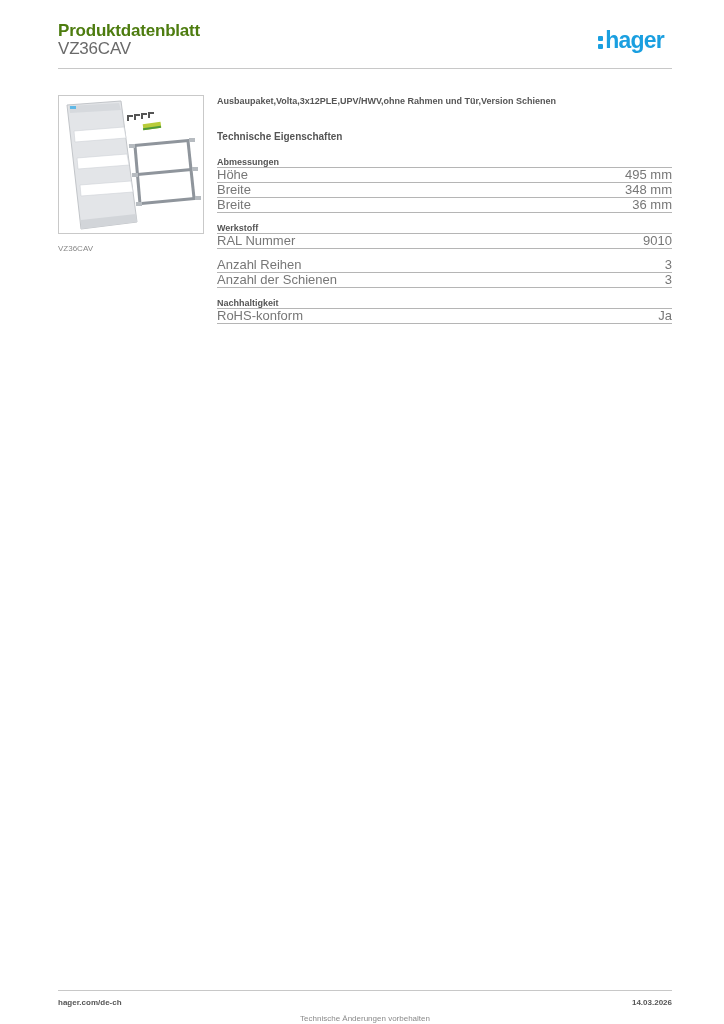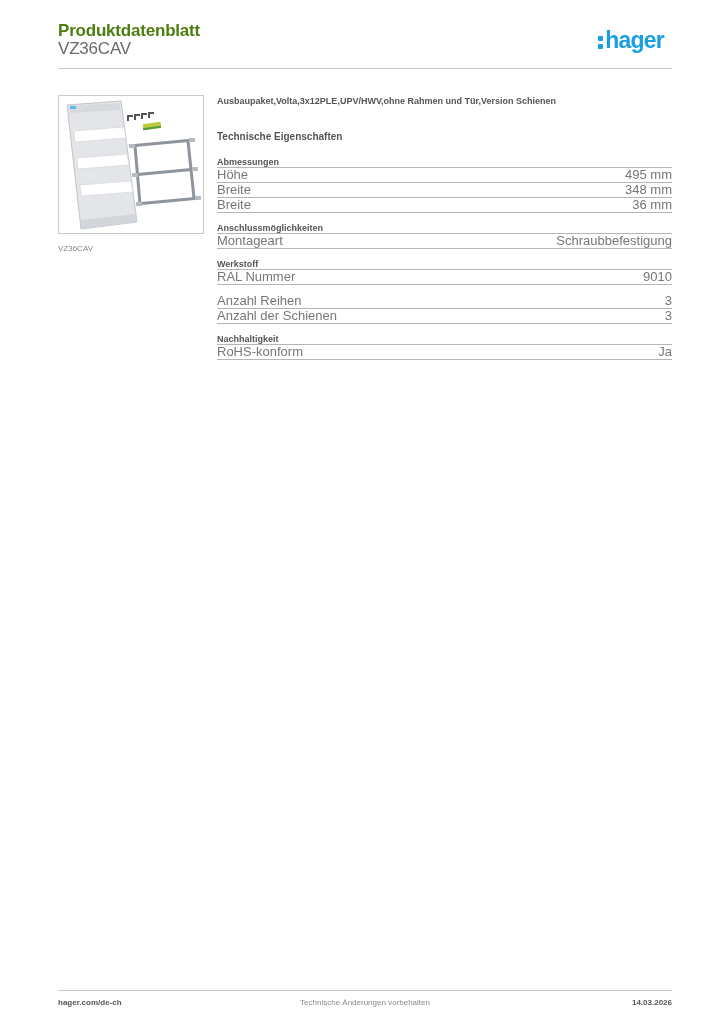--- a/index.html
+++ b/index.html
@@ -22,21 +22,21 @@
     .content { position: absolute; left: 217px; top: 96px; width: 455px; }
     .desc { font-size: 9px; font-weight: bold; color: #555; height: 35px; }
     .tech-heading { font-size: 10px; font-weight: bold; color: #555; height: 25px; }
     .section { margin-bottom: 9px; }
     .section-title { font-size: 9px; font-weight: bold; color: #555; height: 12px; line-height: 12px; border-bottom: 1px solid #b5b5b5; }
     .row { display: flex; justify-content: space-between; font-size: 13px; color: #777; height: 15px; line-height: 14px; border-bottom: 1px solid #b5b5b5; }
 
     .footer-rule { position: absolute; left: 58px; top: 990px; width: 614px; height: 1px; background: #c8c8c8; }
     .footer { position: absolute; left: 58px; top: 998px; width: 614px; height: 14px; font-size: 8px; }
     .footer-left { position: absolute; left: 0; top: 0; font-weight: bold; color: #555; }
-    .footer-center { position: absolute; left: 0; width: 100%; text-align: center; top: 0; color: #8a8a8a; }
+    .footer-center { position: absolute; left: 0; width: 100%; text-align: center; top: 16px; color: #8a8a8a; }
     .footer-right { position: absolute; right: 0; top: 0; font-weight: bold; color: #555; }
   </style>
 </head>
 <body>
 
 <div class="header">
   <div class="title">Produktdatenblatt</div>
   <div class="subtitle">VZ36CAV</div>
   <div class="logo">
     <span class="dots"><i class="d1"></i><i class="d2"></i></span><span>hager</span>
@@ -97,27 +97,20 @@
     <div class="row">
       <span>Breite</span>
       <span>348 mm</span>
     </div>
     <div class="row">
       <span>Breite</span>
       <span>36 mm</span>
     </div>
   </div>
 
-  <div class="section">
-    <div class="section-title">Anschlussmöglichkeiten</div>
-    <div class="row">
-      <span>Montageart</span>
-      <span>Schraubbefestigung</span>
-    </div>
-  </div>
 
   <div class="section">
     <div class="section-title">Werkstoff</div>
     <div class="row">
       <span>RAL Nummer</span>
       <span>9010</span>
     </div>
   </div>
 
 

